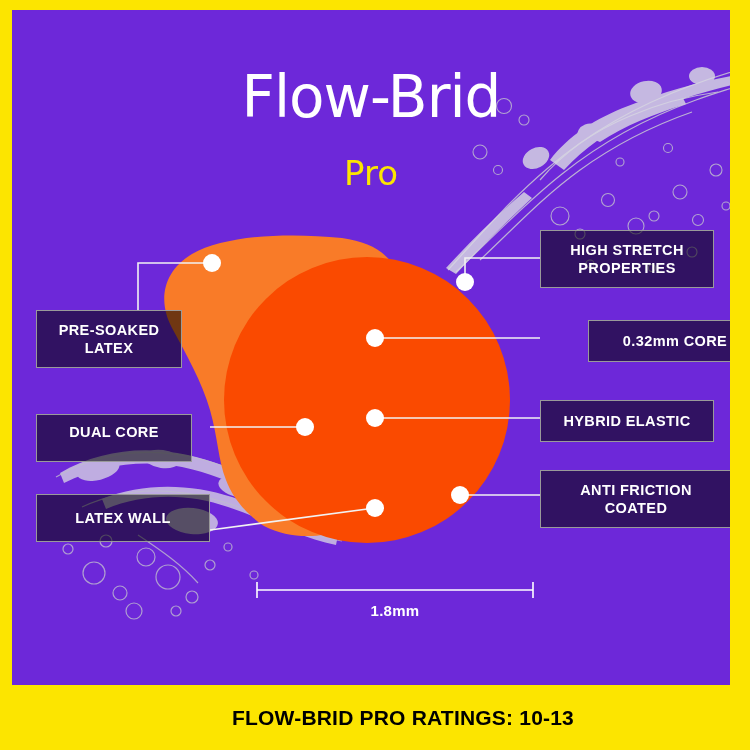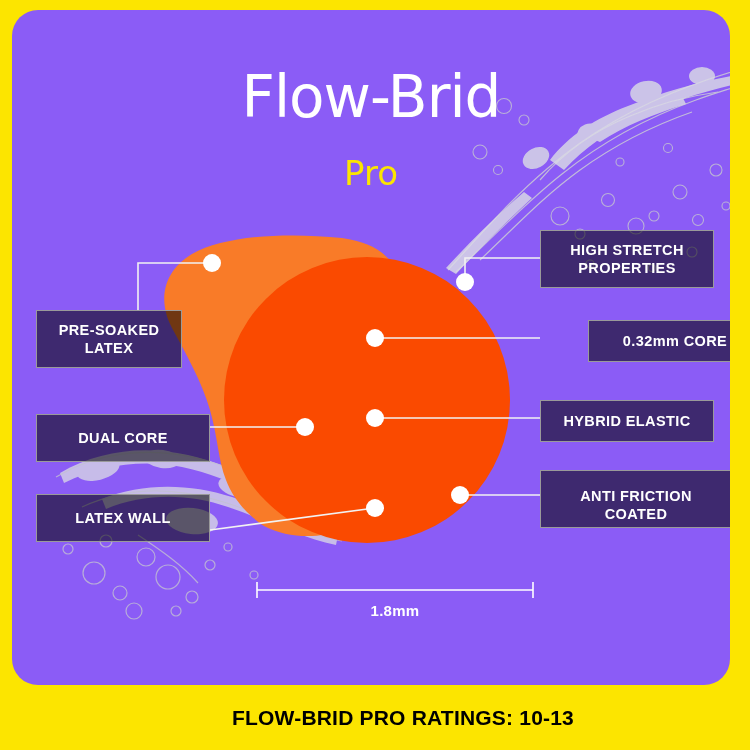--- a/index.html
+++ b/index.html
@@ -12,23 +12,22 @@
   #poster {
     position:relative;
     width:750px; height:750px;
     background:#FCE500;
   }
   
   #stage {
     position:absolute;
     left:12px; top:10px;
     width:718px; height:675px;
-    background:#8b5cf6;
+    background:#6d28d9;
     overflow:hidden;
-    border-radius:26px;
   }
   
   .splash { position:absolute; pointer-events:none; }
   #splash-top { right:-10px; top:10px; width:300px; height:260px; opacity:.95; }
   #splash-left { left:30px; top:415px; width:330px; height:200px; opacity:.9; }
   
   #title-block {
     position:absolute; left:0; right:0; top:58px;
     text-align:center;
   }
@@ -57,29 +56,29 @@
     background:rgba(0,0,0,0.55);
     color:#fff;
     font-size:14.5px;
     font-weight:bold;
     letter-spacing:.4px;
     line-height:1.25;
     display:flex;
     align-items:center;
     justify-content:center;
     text-align:center;
-    padding:4px 8px;
+    padding:20px 8px;
   }
   #cal-pre-soaked-latex { left:24px;  top:300px; width:146px; height:58px; }
-  #cal-dual-core        { left:24px;  top:404px; width:174px; height:48px; }
+  #cal-dual-core        { left:24px;  top:404px; width:156px; height:48px;align-items:flex-end; }
   #cal-latex-wall       { left:24px;  top:484px; width:174px; height:48px; }
   #cal-high-stretch     { left:528px; top:220px; width:174px; height:58px; }
   #cal-core-thickness   { left:528px; top:310px; width:174px; height:42px;margin-left:48px; }
   #cal-hybrid-elastic   { left:528px; top:390px; width:174px; height:42px; }
-  #cal-anti-friction    { left:528px; top:460px; width:192px; height:58px;align-items:flex-end; }
+  #cal-anti-friction    { left:528px; top:460px; width:192px; height:58px; }
   
   #dimension {
     position:absolute; left:243px; top:570px; width:280px; height:46px;
   }
   #dim-label {
     position:absolute; left:0; right:0; top:22px;
     text-align:center; color:#fff;
     font-size:15px; font-weight:bold; letter-spacing:.3px;
   }
   

